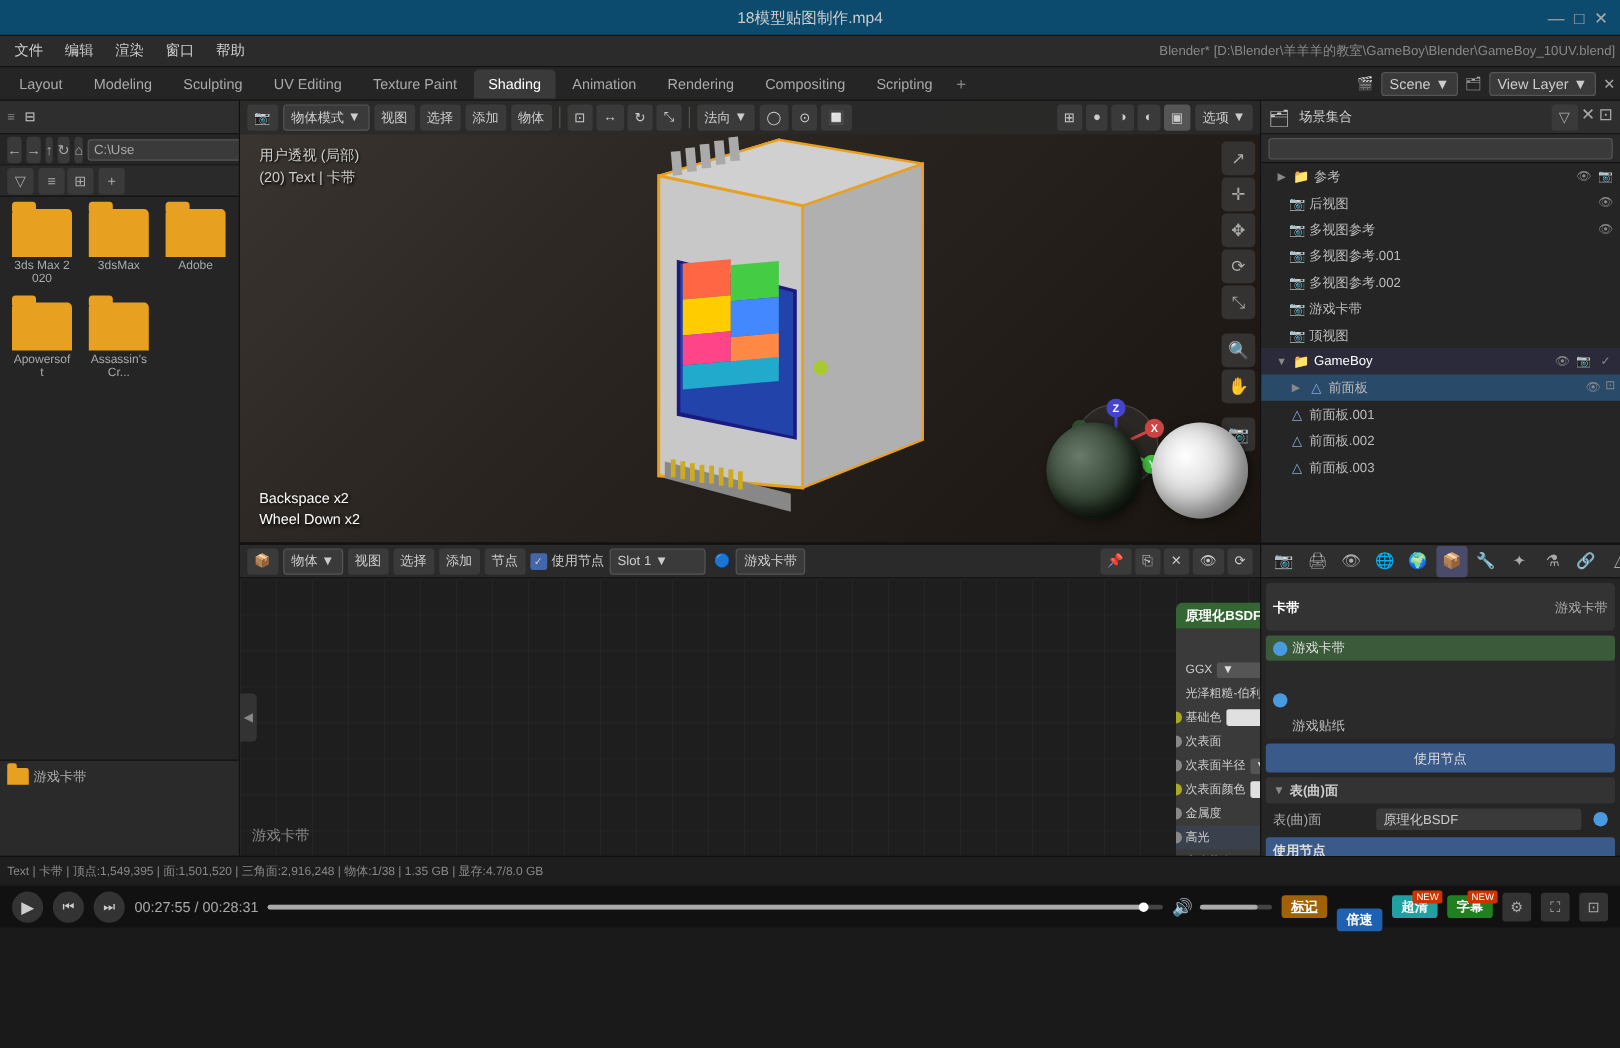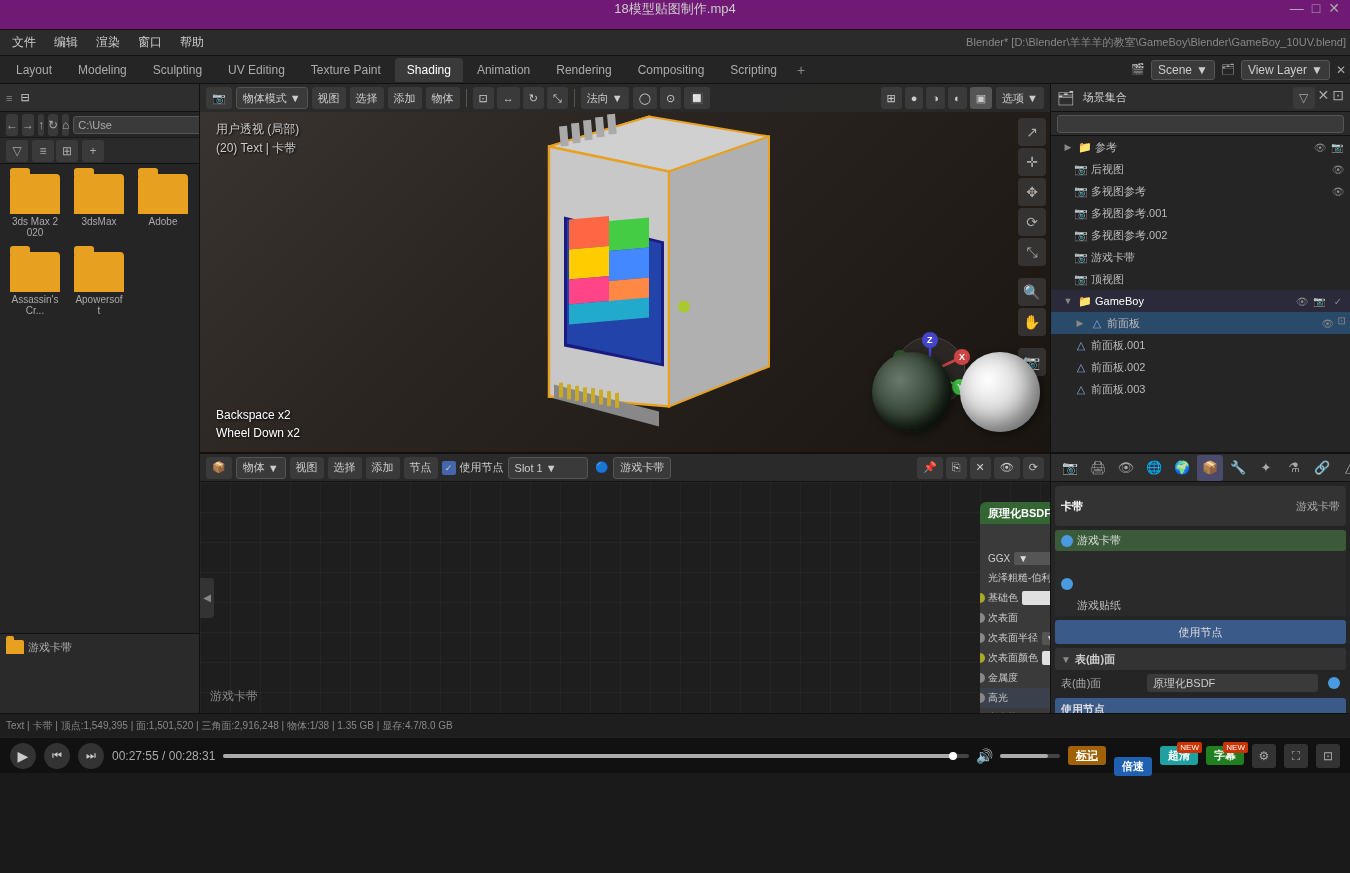--- a/index.html
+++ b/index.html
@@ -11,22 +11,23 @@
       font-size: 12px;
       color: #ccc;
       overflow: hidden;
       position: relative;
     }
 
     
     #title-bar {
       width: 100%;
       height: 30px;
-      background: #701a75;
-      display: flex;
+      background: #0c4a6e;
+      display: flex;
+      align-items: center;
       justify-content: center;
       border-bottom: 1px solid #111;
       position: relative;
     }
     #title-bar .title-text {
       font-size: 13px;
       color: #ccc;
     }
     #title-bar .window-controls {
       position: absolute;
@@ -891,25 +892,25 @@
       <div class="file-item">
         <div class="folder-icon"></div>
         <span class="file-label">Adobe</span>
       </div>
       <div class="file-item">
         <div class="folder-icon"></div>
         <span class="file-label">Allegorithmic</span>
       </div>
       <div class="file-item">
         <div class="folder-icon"></div>
-        <span class="file-label">Assassin's Cr...</span>
+        <span class="file-label">Apowersoft</span>
       </div>
       <div class="file-item">
         <div class="folder-icon"></div>
-        <span class="file-label">Apowersoft</span>
+        <span class="file-label">Assassin's Cr...</span>
       </div>
     </div>
     <div id="sidebar-bottom">
       <div class="bottom-folder-item">
         <div class="small-folder"></div>
         <span style="font-size:11px;color:#aaa;">游戏卡带</span>
       </div>
     </div>
   </div>
 

